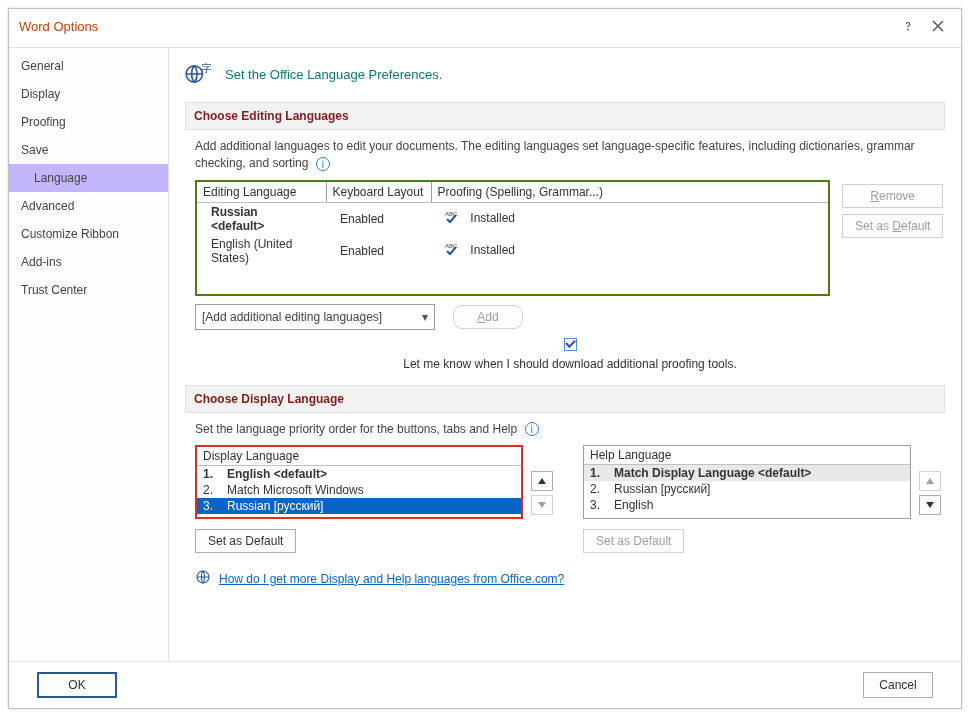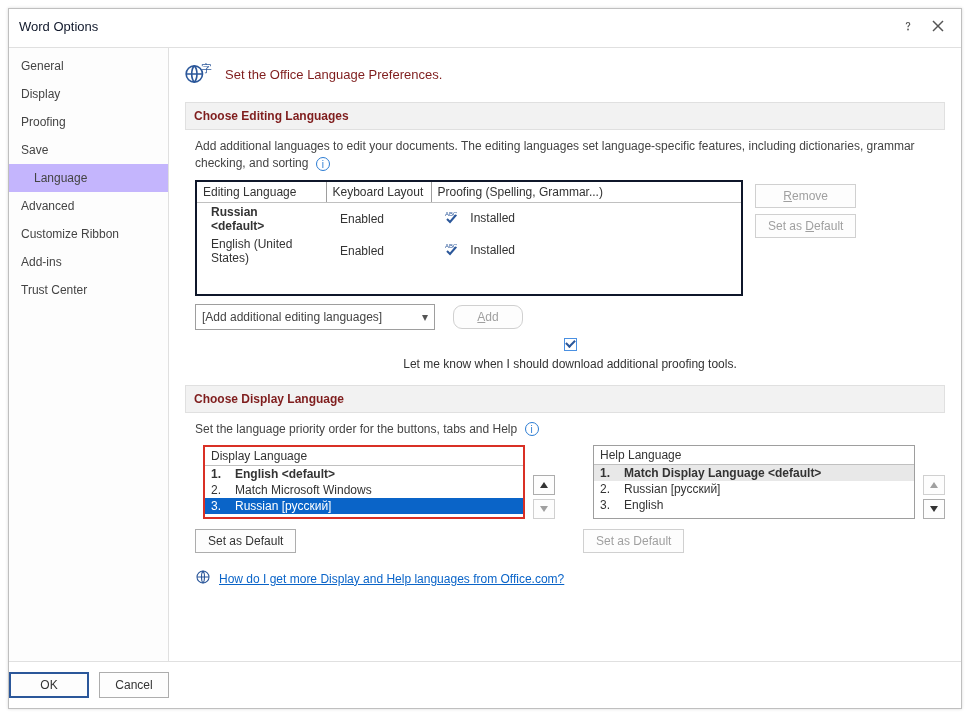--- a/index.html
+++ b/index.html
@@ -19,21 +19,21 @@
     display: flex;
     flex-direction: column;
     box-shadow: 0 0 3px rgba(0,0,0,0.15);
   }
   .titlebar {
     display: flex;
     align-items: center;
     padding: 6px 8px 10px 10px;
     background: #fff;
   }
-  .titlebar .title { font-size: 13px; color: #0f172a; flex: 1; }
+  .titlebar .title { font-size: 13px; color: #c2410c; flex: 1; }
   .titlebar .icon-btn {
     width: 30px; height: 22px; display: flex; align-items: center; justify-content: center;
     cursor: pointer;
   }
   .titlebar .icon-btn svg { stroke: #555; }
   .body {
     flex: 1;
     display: flex;
     border-top: 1px solid #e0e0e0;
     min-height: 0;
@@ -63,41 +63,41 @@
   .header-row {
     display: flex;
     align-items: center;
     gap: 12px;
     margin-bottom: 14px;
   }
   .header-row .globe-icon {
     width: 28px; height: 28px; display:flex; align-items:center; justify-content:center;
   }
   .header-row .globe-icon svg { color: #2b579a; }
-  .header-row .header-text { font-size: 13px; color: #7f1d1d; }
+  .header-row .header-text { font-size: 13px; color: #0f766e; }
   .section-title {
     background: #f2f2f2;
     border: 1px solid #e0e0e0;
     padding: 6px 8px;
     font-size: 12px;
     font-weight: 600;
     color: #7f1d1d;
     margin: 6px 0 8px 0;
   }
   .desc { color: #444; line-height: 1.4; margin: 4px 0 8px 0; }
   .info-i {
     display:inline-block; width:14px; height:14px; border-radius:50%;
     border:1px solid #2b7cd3; color:#2b7cd3; font-size:10px; line-height:13px;
     text-align:center; vertical-align:middle; margin-left:4px;
   }
   .edit-block { display:flex; gap:12px; align-items:flex-start; }
   .edit-table {
-    border: 2px solid #0f172a;
+    border: 2px solid #4d7c0f;
     border-collapse: collapse;
-    width: 548px;
+    width: 635px;
     font-size: 12px;
   }
   .edit-table th {
     text-align: left;
     font-weight: 400;
     border-right: 1px solid #9e9e9e;
     border-bottom: 1px solid #c0c0c0;
     padding: 3px 6px;
     background: #fff;
   }
@@ -143,21 +143,21 @@
   .chk-row { margin-top:8px; display:flex; align-items:center; gap:6px;flex-direction:column; }
   .chk {
     width:13px; height:13px; border:1px solid #4a90e2; background:#fff;
     display:inline-flex; align-items:center; justify-content:center;
   }
   .chk.checked::after {
     content:""; width:7px; height:4px; border-left:2px solid #2b579a; border-bottom:2px solid #2b579a;
     transform: rotate(-45deg) translate(1px,-1px);
   }
   .dual-lang { display:flex; gap:30px; align-items:flex-start; margin-top:4px; }
-  .lang-col { width: 358px; display:flex; gap:8px; align-items:flex-end;margin-left:8px; }
+  .lang-col { width: 358px; display:flex; gap:8px; align-items:center; }
   .lang-listbox {
     flex:1;
     border:1px solid #9e9e9e;
     background:#fff;
     height: 74px;
   }
   .lang-col.highlight .lang-listbox {
     border: 2px solid #d93025;
   }
   .lang-listbox .head {
@@ -175,23 +175,23 @@
   .arrow-btns { display:flex; flex-direction:column; gap:4px; margin-top:22px; }
   .arrow-btn {
     width:22px; height:20px; border:1px solid #adadad; background:#fdfdfd;
     display:flex; align-items:center; justify-content:center; cursor:pointer;
   }
   .arrow-btn.disabled { color:#a0a0a0; border-color:#d0d0d0; cursor:default; }
   .link-row { margin-top:16px; display:flex; align-items:center; gap:8px; }
   .link-row a { color:#0a64c8; text-decoration:underline; cursor:pointer;text-align:center; }
   .footer {
     border-top:1px solid #e0e0e0;
-    padding: 10px 0;
+    padding: 10px 28px;
     display:flex;
-    justify-content:flex-start;
+    justify-content:space-between;
     gap:10px;
   }
 </style>
 </head>
 <body>
 
 <div class="dialog">
 
   <div class="titlebar">
     <div class="title">Word Options</div>

